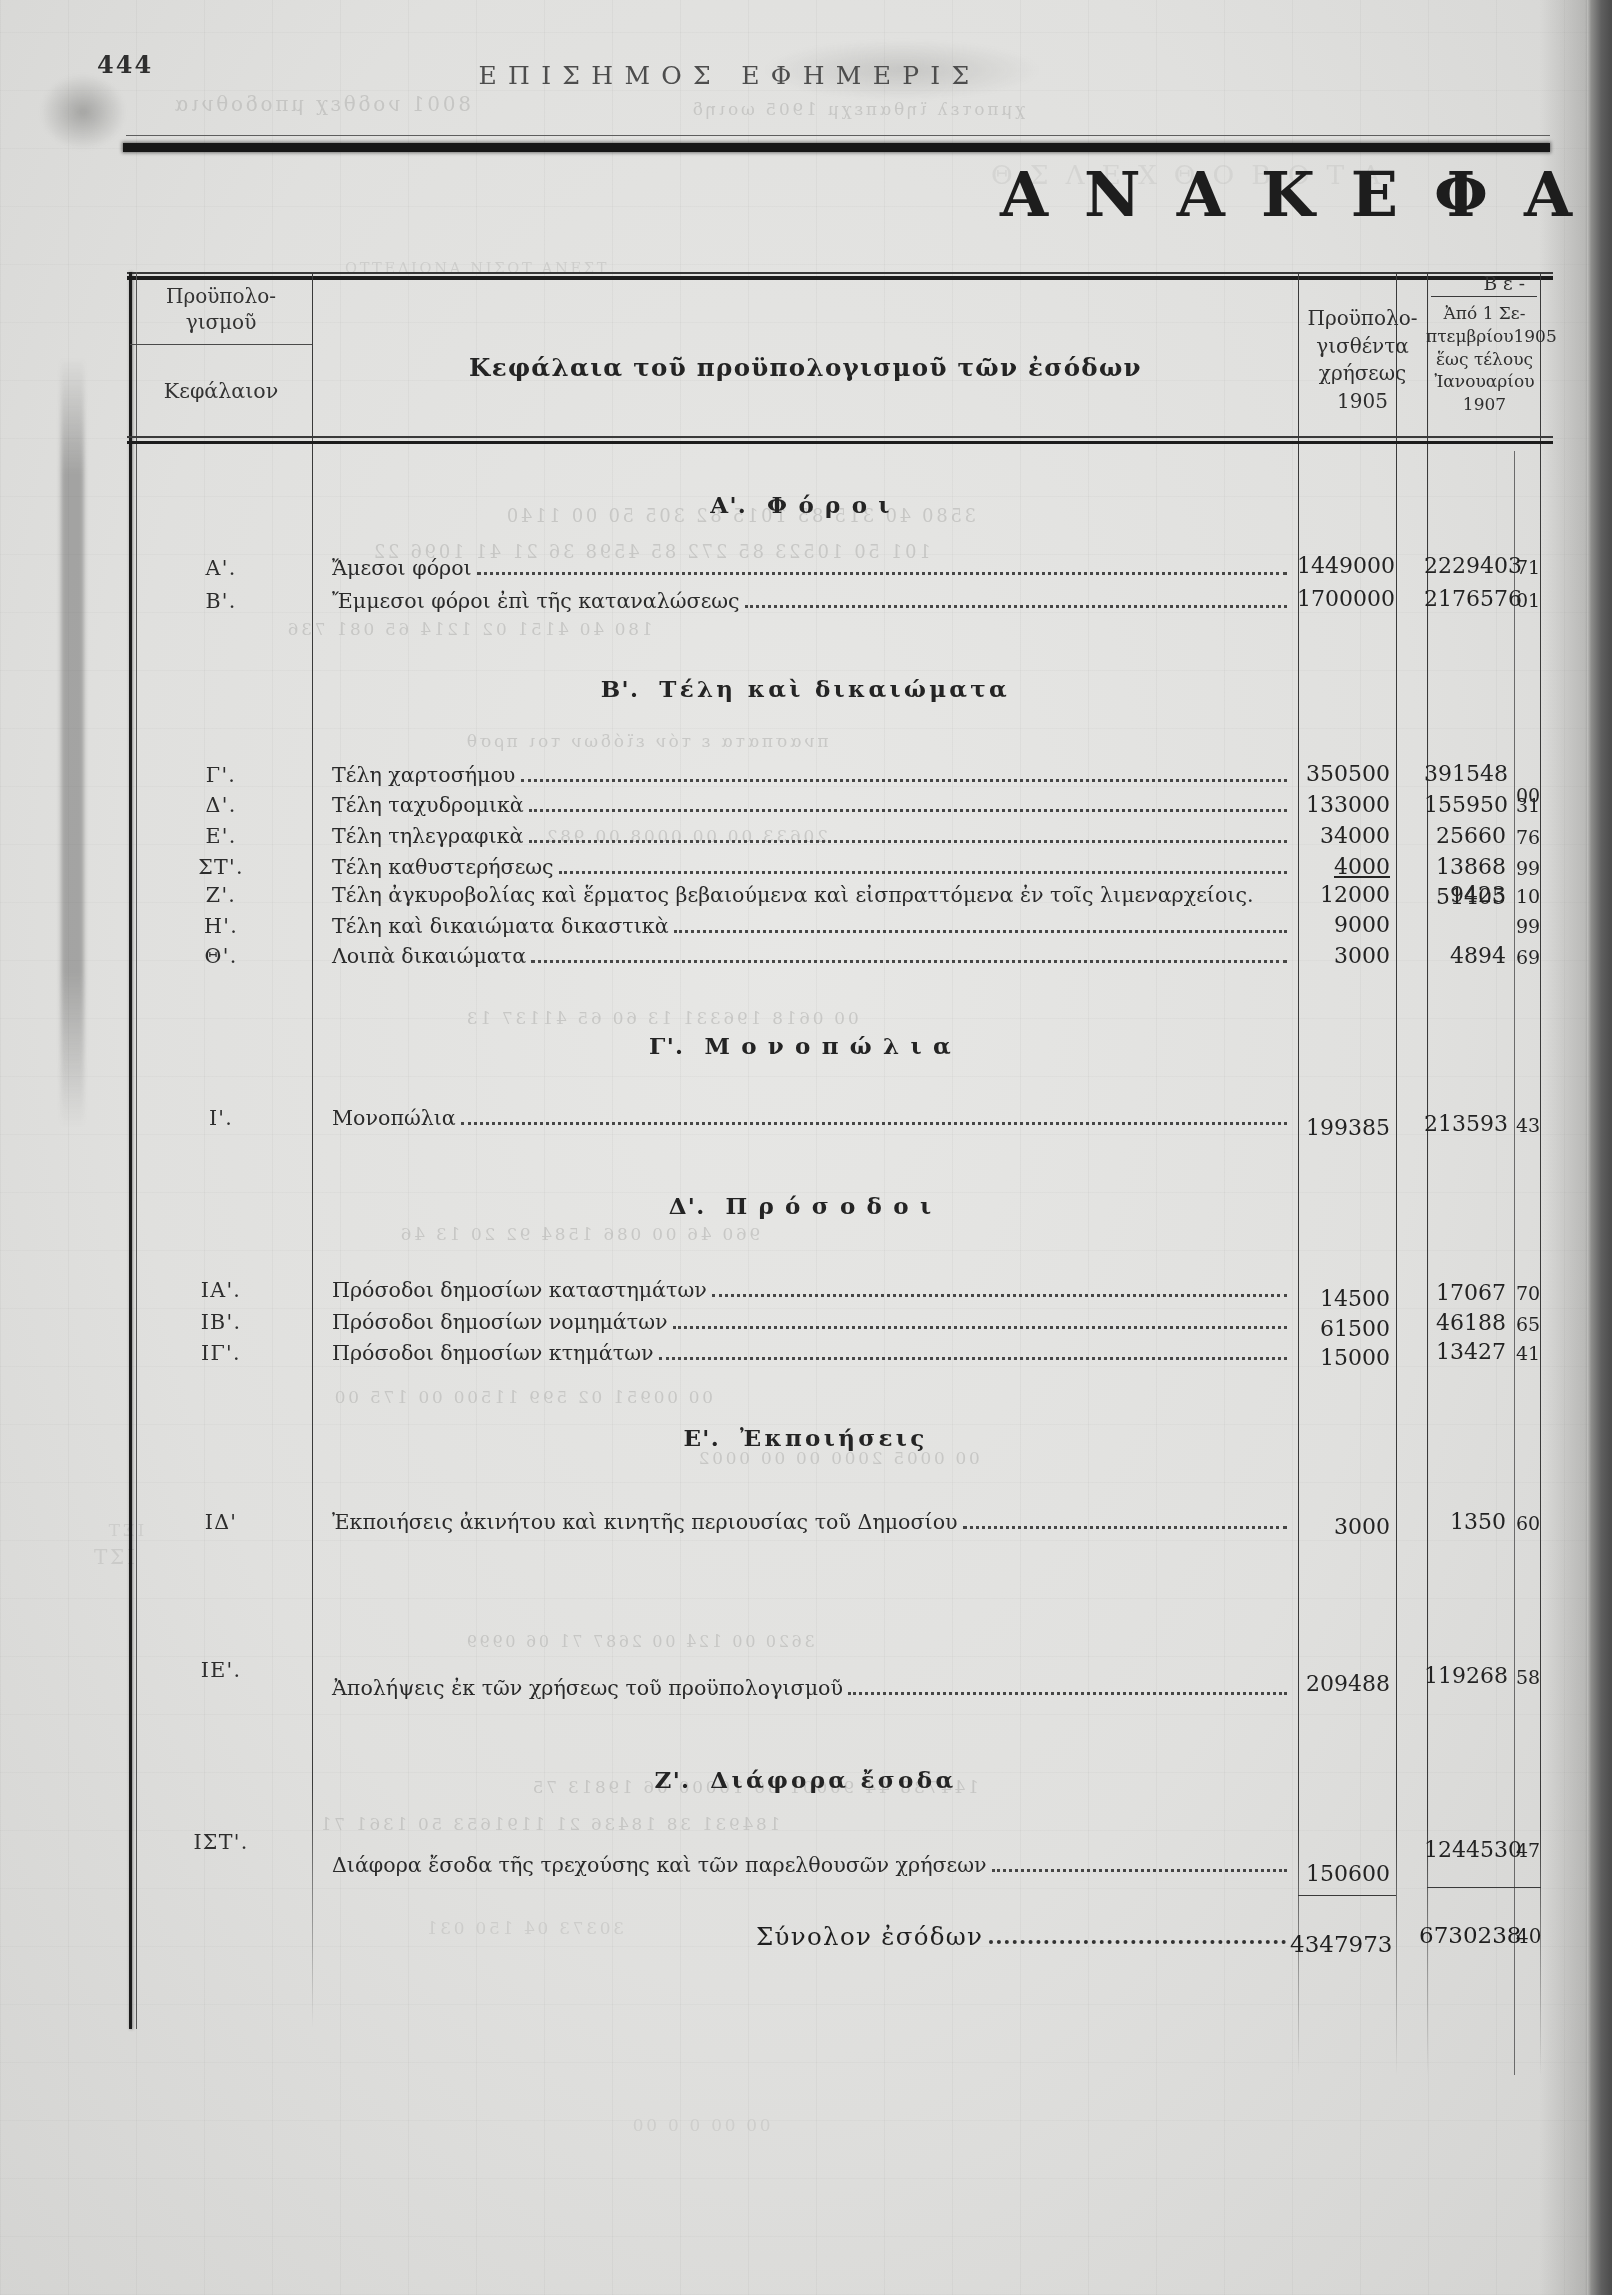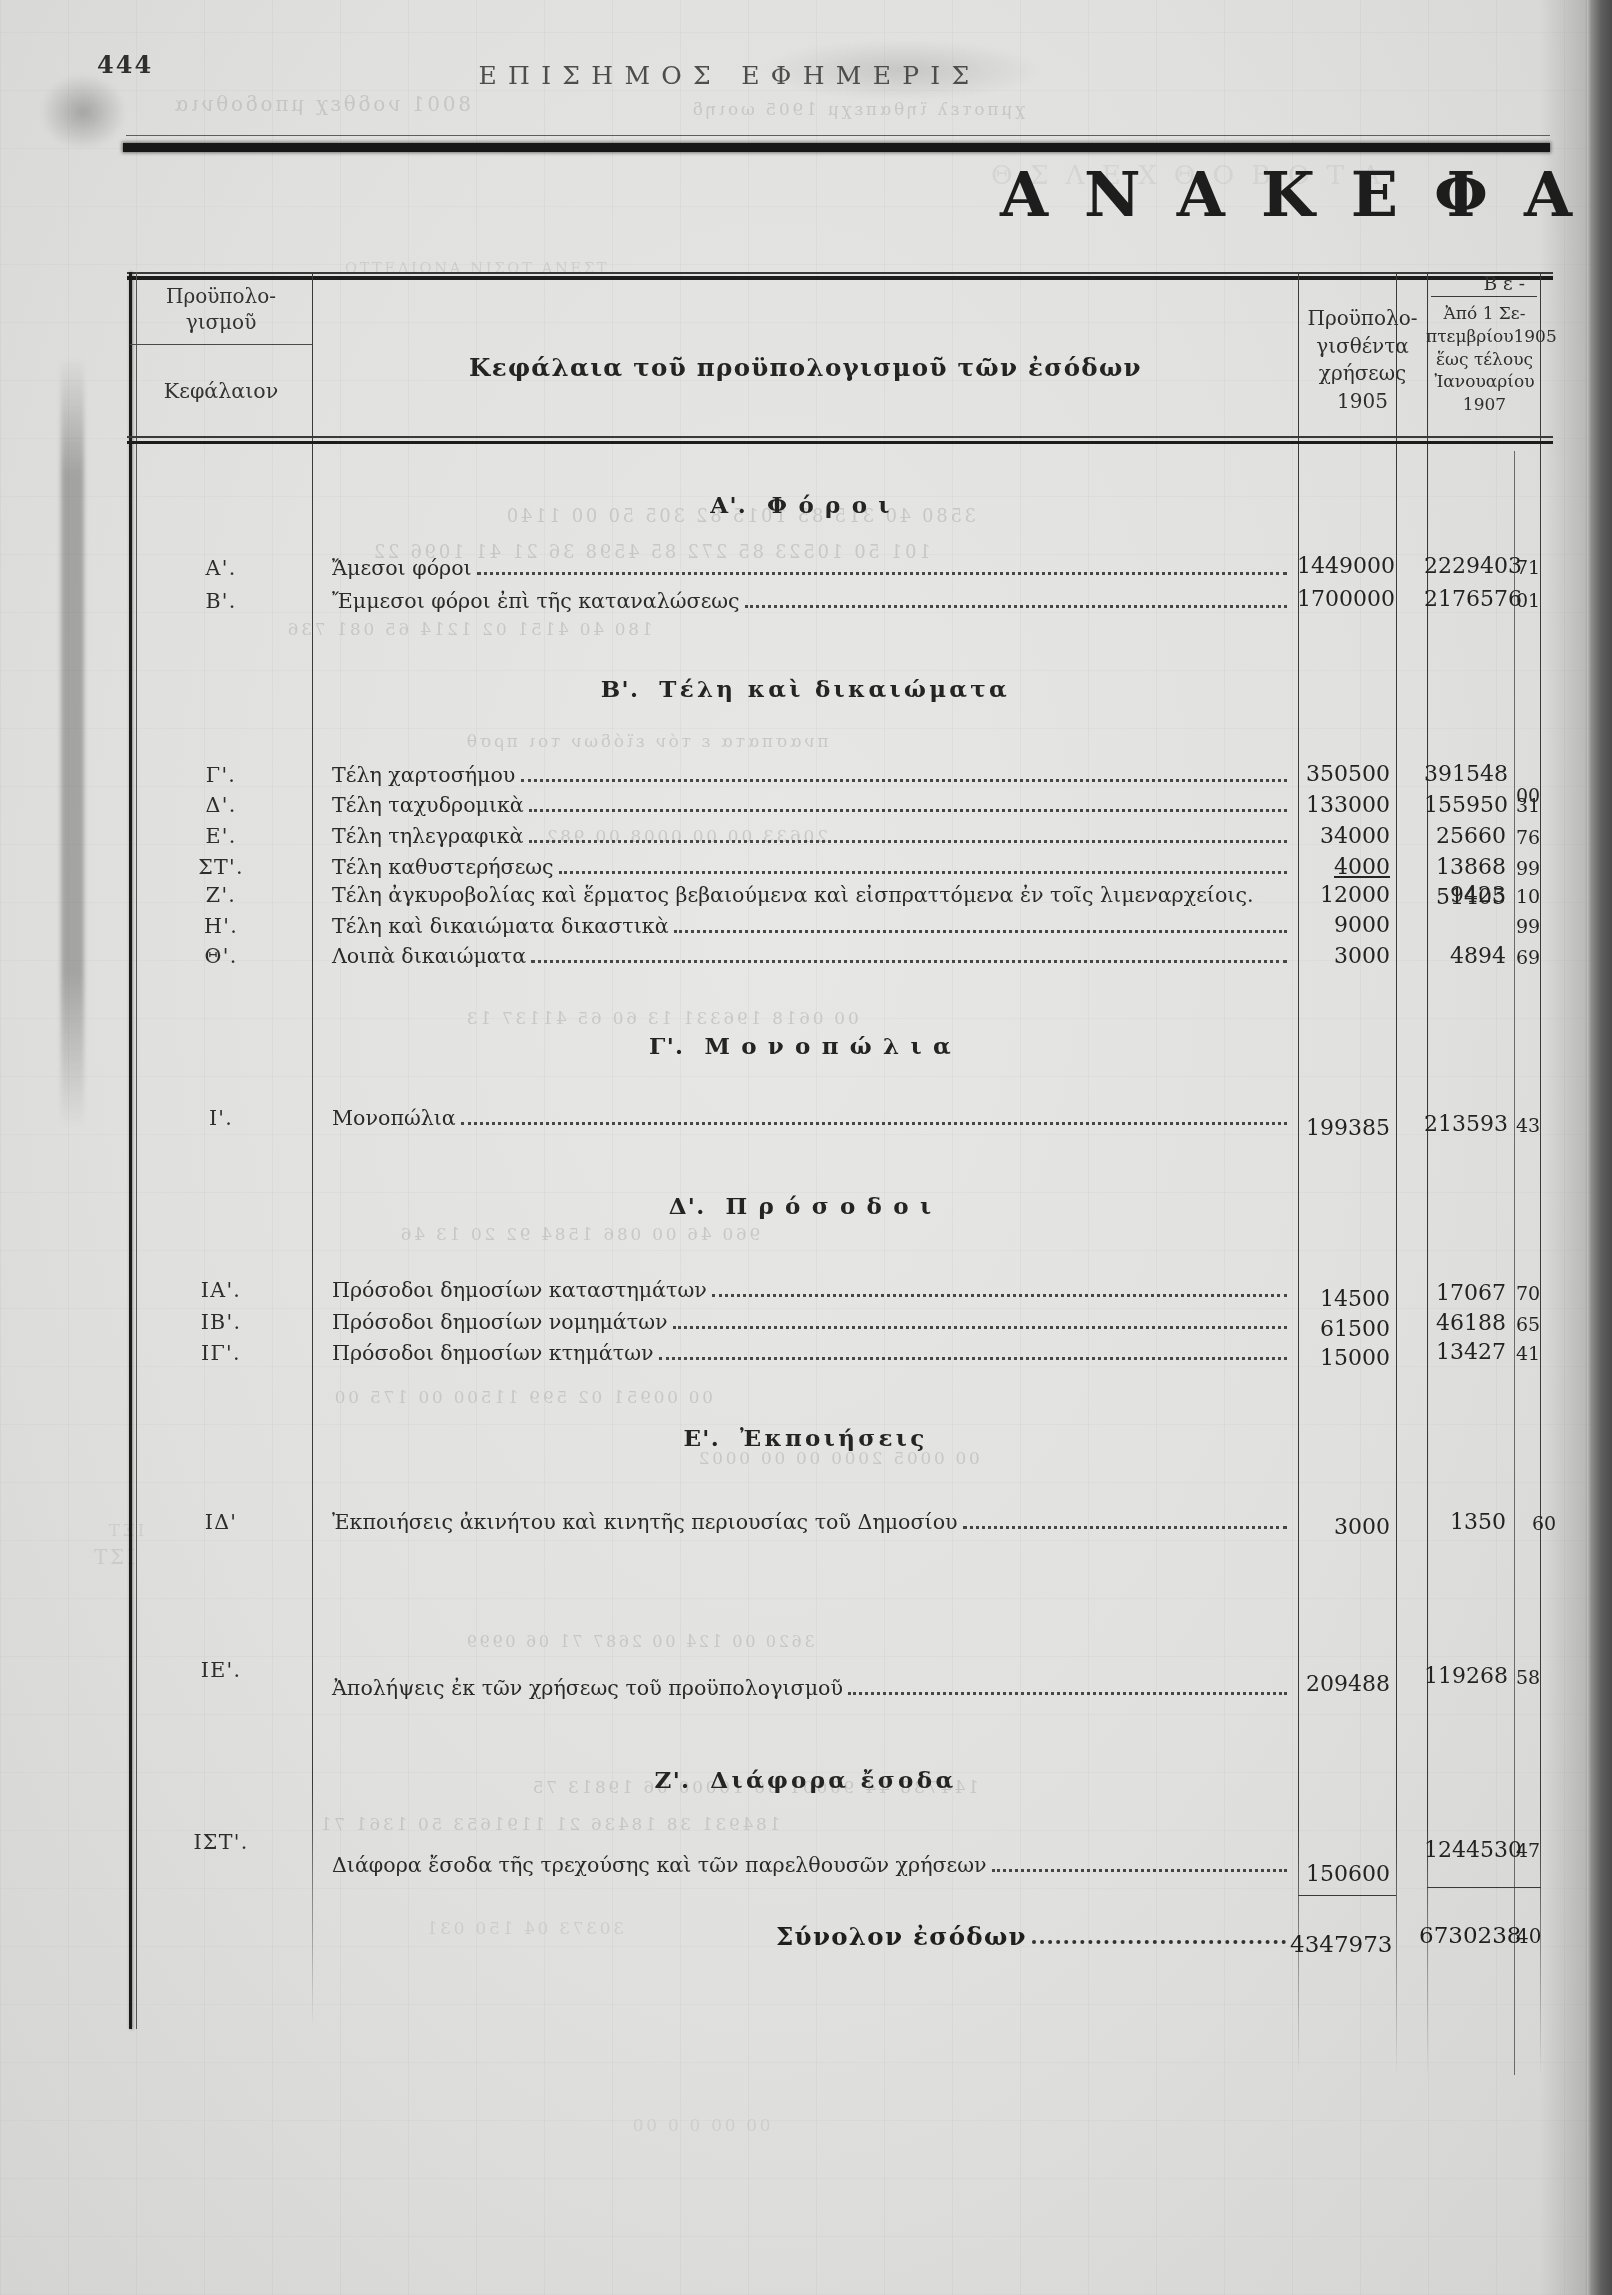--- a/index.html
+++ b/index.html
@@ -36,21 +36,21 @@
   .v1{position:absolute;left:1297px;width:93px;text-align:right;font-size:22px;color:#232323;}
   .v2{position:absolute;left:1424px;width:82px;text-align:right;font-size:22px;color:#232323;}
   .lp{position:absolute;left:1516px;width:26.5px;text-align:left;font-size:19px;color:#232323;}
   
   .sec{position:absolute;left:312px;width:987px;text-align:center;font-weight:700;font-size:23px;color:#242424;white-space:nowrap;}
   .secpfx{margin-right:20px;letter-spacing:1.3px;}
   .sec .sectitle{letter-spacing:3.3px;}
   .sec.sp .sectitle{letter-spacing:11.3px;}
   
   .total-row{position:absolute;left:756px;top:1922px;width:538px;display:flex;white-space:nowrap;}
-  .total-label{font-weight:700;font-size:24.5px;color:#1f1f1f;letter-spacing:1.3px;margin-left:20px;}
+  .total-label{font-weight:400;font-size:24.5px;color:#1f1f1f;letter-spacing:1.3px;}
   .v1t{position:absolute;left:1290px;top:1931px;width:99px;text-align:right;font-size:23px;color:#1f1f1f;}
   .v2t{position:absolute;left:1419px;top:1922px;width:88px;text-align:right;font-size:23px;color:#1f1f1f;}
   .lpt{position:absolute;left:1516px;top:1924px;width:26.5px;font-size:20px;color:#1f1f1f;}
   
   .bleed{position:absolute;color:#b1b1af;opacity:.55;filter:blur(0.7px);transform:scaleX(-1);
     white-space:nowrap;letter-spacing:2.7px;font-size:18px;}
   .bleed.nm{transform:none;}
   .bleed.big{font-size:26.5px;opacity:.25;letter-spacing:17px;}
   
   .right-edge{position:absolute;right:0;top:0;width:28px;height:100%;
@@ -272,21 +272,21 @@
     <span class="secpfx">Ε'.</span><span class="sectitle">Ἐκποιήσεις</span>
   </div>
 
   <div class="ch" style="top:1510px;">ΙΔ'</div>
   <div class="ds" style="top:1510px;">
       <span>Ἐκποιήσεις ἀκινήτου καὶ κινητῆς περιουσίας τοῦ Δημοσίου</span>
       <span class="leader"></span>
     </div>
   <div class="v1" style="top:1514px;">3000</div>
   <div class="v2" style="top:1509px;">1350</div>
-  <div class="lp" style="top:1512px;padding-left:16px;">60</div>
+  <div class="lp" style="top:1512px;">60</div>
 
 
   <div class="ch" style="top:1658px;">ΙΕ'.</div>
   <div class="ds" style="top:1676px;">
       <span>Ἀπολήψεις ἐκ τῶν χρήσεως τοῦ προϋπολογισμοῦ</span>
       <span class="leader"></span>
     </div>
   <div class="v1" style="top:1671px;">209488</div>
   <div class="v2" style="top:1663px;">119268</div>
   <div class="lp" style="top:1666px;">58</div>

